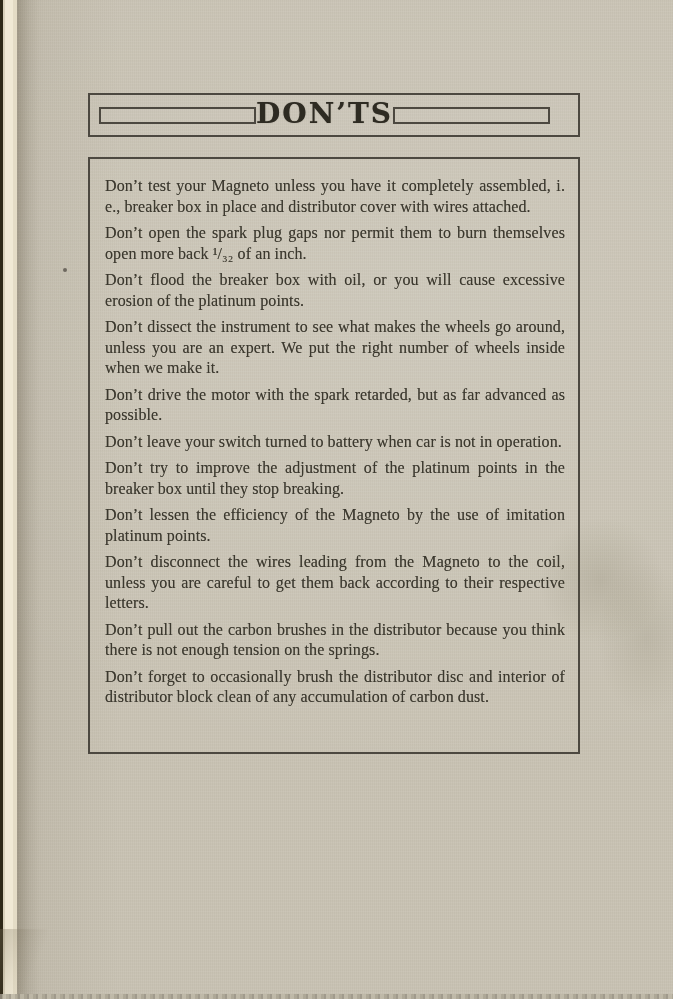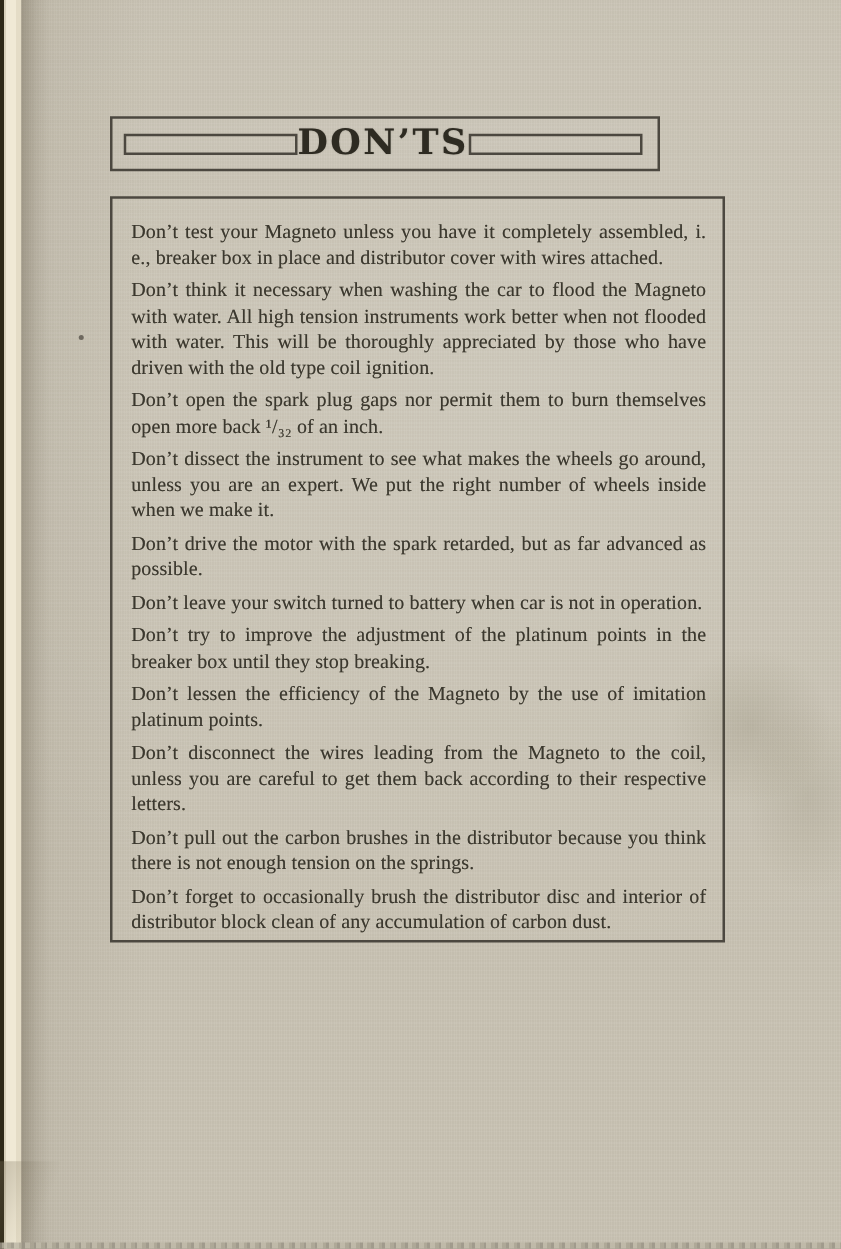--- a/index.html
+++ b/index.html
@@ -19,24 +19,24 @@
   .binding{
     position:absolute;left:0;top:0;width:17px;height:100%;
     background:linear-gradient(90deg,#2e2817 0 3px,#d8d0ba 3px 5px,#f0e9d5 5px 13px,#e4dcc6 13px 17px);
   }
   .binding-shadow{
     position:absolute;left:17px;top:0;width:22px;height:100%;
     background:linear-gradient(90deg,rgba(90,80,60,0.28),rgba(90,80,60,0.08) 55%,transparent);
   }
   
   .banner{
-    position:absolute;left:88px;top:93px;width:440px;height:44px;
+    position:absolute;left:88px;top:93px;width:492px;height:44px;
     border:2px solid #4c4840;
     box-sizing:border-box;
-    display:flex;align-items:center;justify-content:space-between;
+    display:flex;align-items:center;
     padding:0 12px 0 9px;
     background:rgba(255,255,255,0.03);
   }
   .ornament{
     width:157px;height:17px;
     border:2px solid #4c4840;
     box-sizing:border-box;
   }
   .banner-title{
     font-family:"DejaVu Serif","Liberation Serif",serif;
@@ -95,22 +95,22 @@
   <div class="binding-shadow"></div>
 
   <div class="banner">
     <div class="ornament"></div>
     <div class="banner-title">DON’TS</div>
     <div class="ornament"></div>
   </div>
 
   <div class="panel">
       <p class="para">Don’t test your Magneto unless you have it completely assembled, i. e., breaker box in place and distributor cover with wires attached.</p>
-      <p class="para">Don’t think it necessary when washing the car to flood the Magneto with water.  All high tension instruments work better when not flooded with water.  This will be thoroughly appreciated by those who have driven with the old type coil ignition.</p>
       <p class="para">Don’t open the spark plug gaps nor permit them to burn themselves open more back ¹/₃₂ of an inch.</p>
+      <p class="para">Don’t flood the breaker box with oil, or you will cause excessive erosion of the platinum points.</p>
       <p class="para">Don’t dissect the instrument to see what makes the wheels go around, unless you are an expert.  We put the right number of wheels inside when we make it.</p>
       <p class="para">Don’t drive the motor with the spark retarded, but as far advanced as possible.</p>
       <p class="para">Don’t leave your switch turned to battery when car is not in operation.</p>
       <p class="para">Don’t try to improve the adjustment of the platinum points in the breaker box until they stop breaking.</p>
       <p class="para">Don’t lessen the efficiency of the Magneto by the use of imitation platinum points.</p>
       <p class="para">Don’t disconnect the wires leading from the Magneto to the coil, unless you are careful to get them back according to their respective letters.</p>
       <p class="para">Don’t pull out the carbon brushes in the distributor because you think there is not enough tension on the springs.</p>
       <p class="para">Don’t forget to occasionally brush the distributor disc and interior of distributor block clean of any accumulation of carbon dust.</p>
     </div>
 

